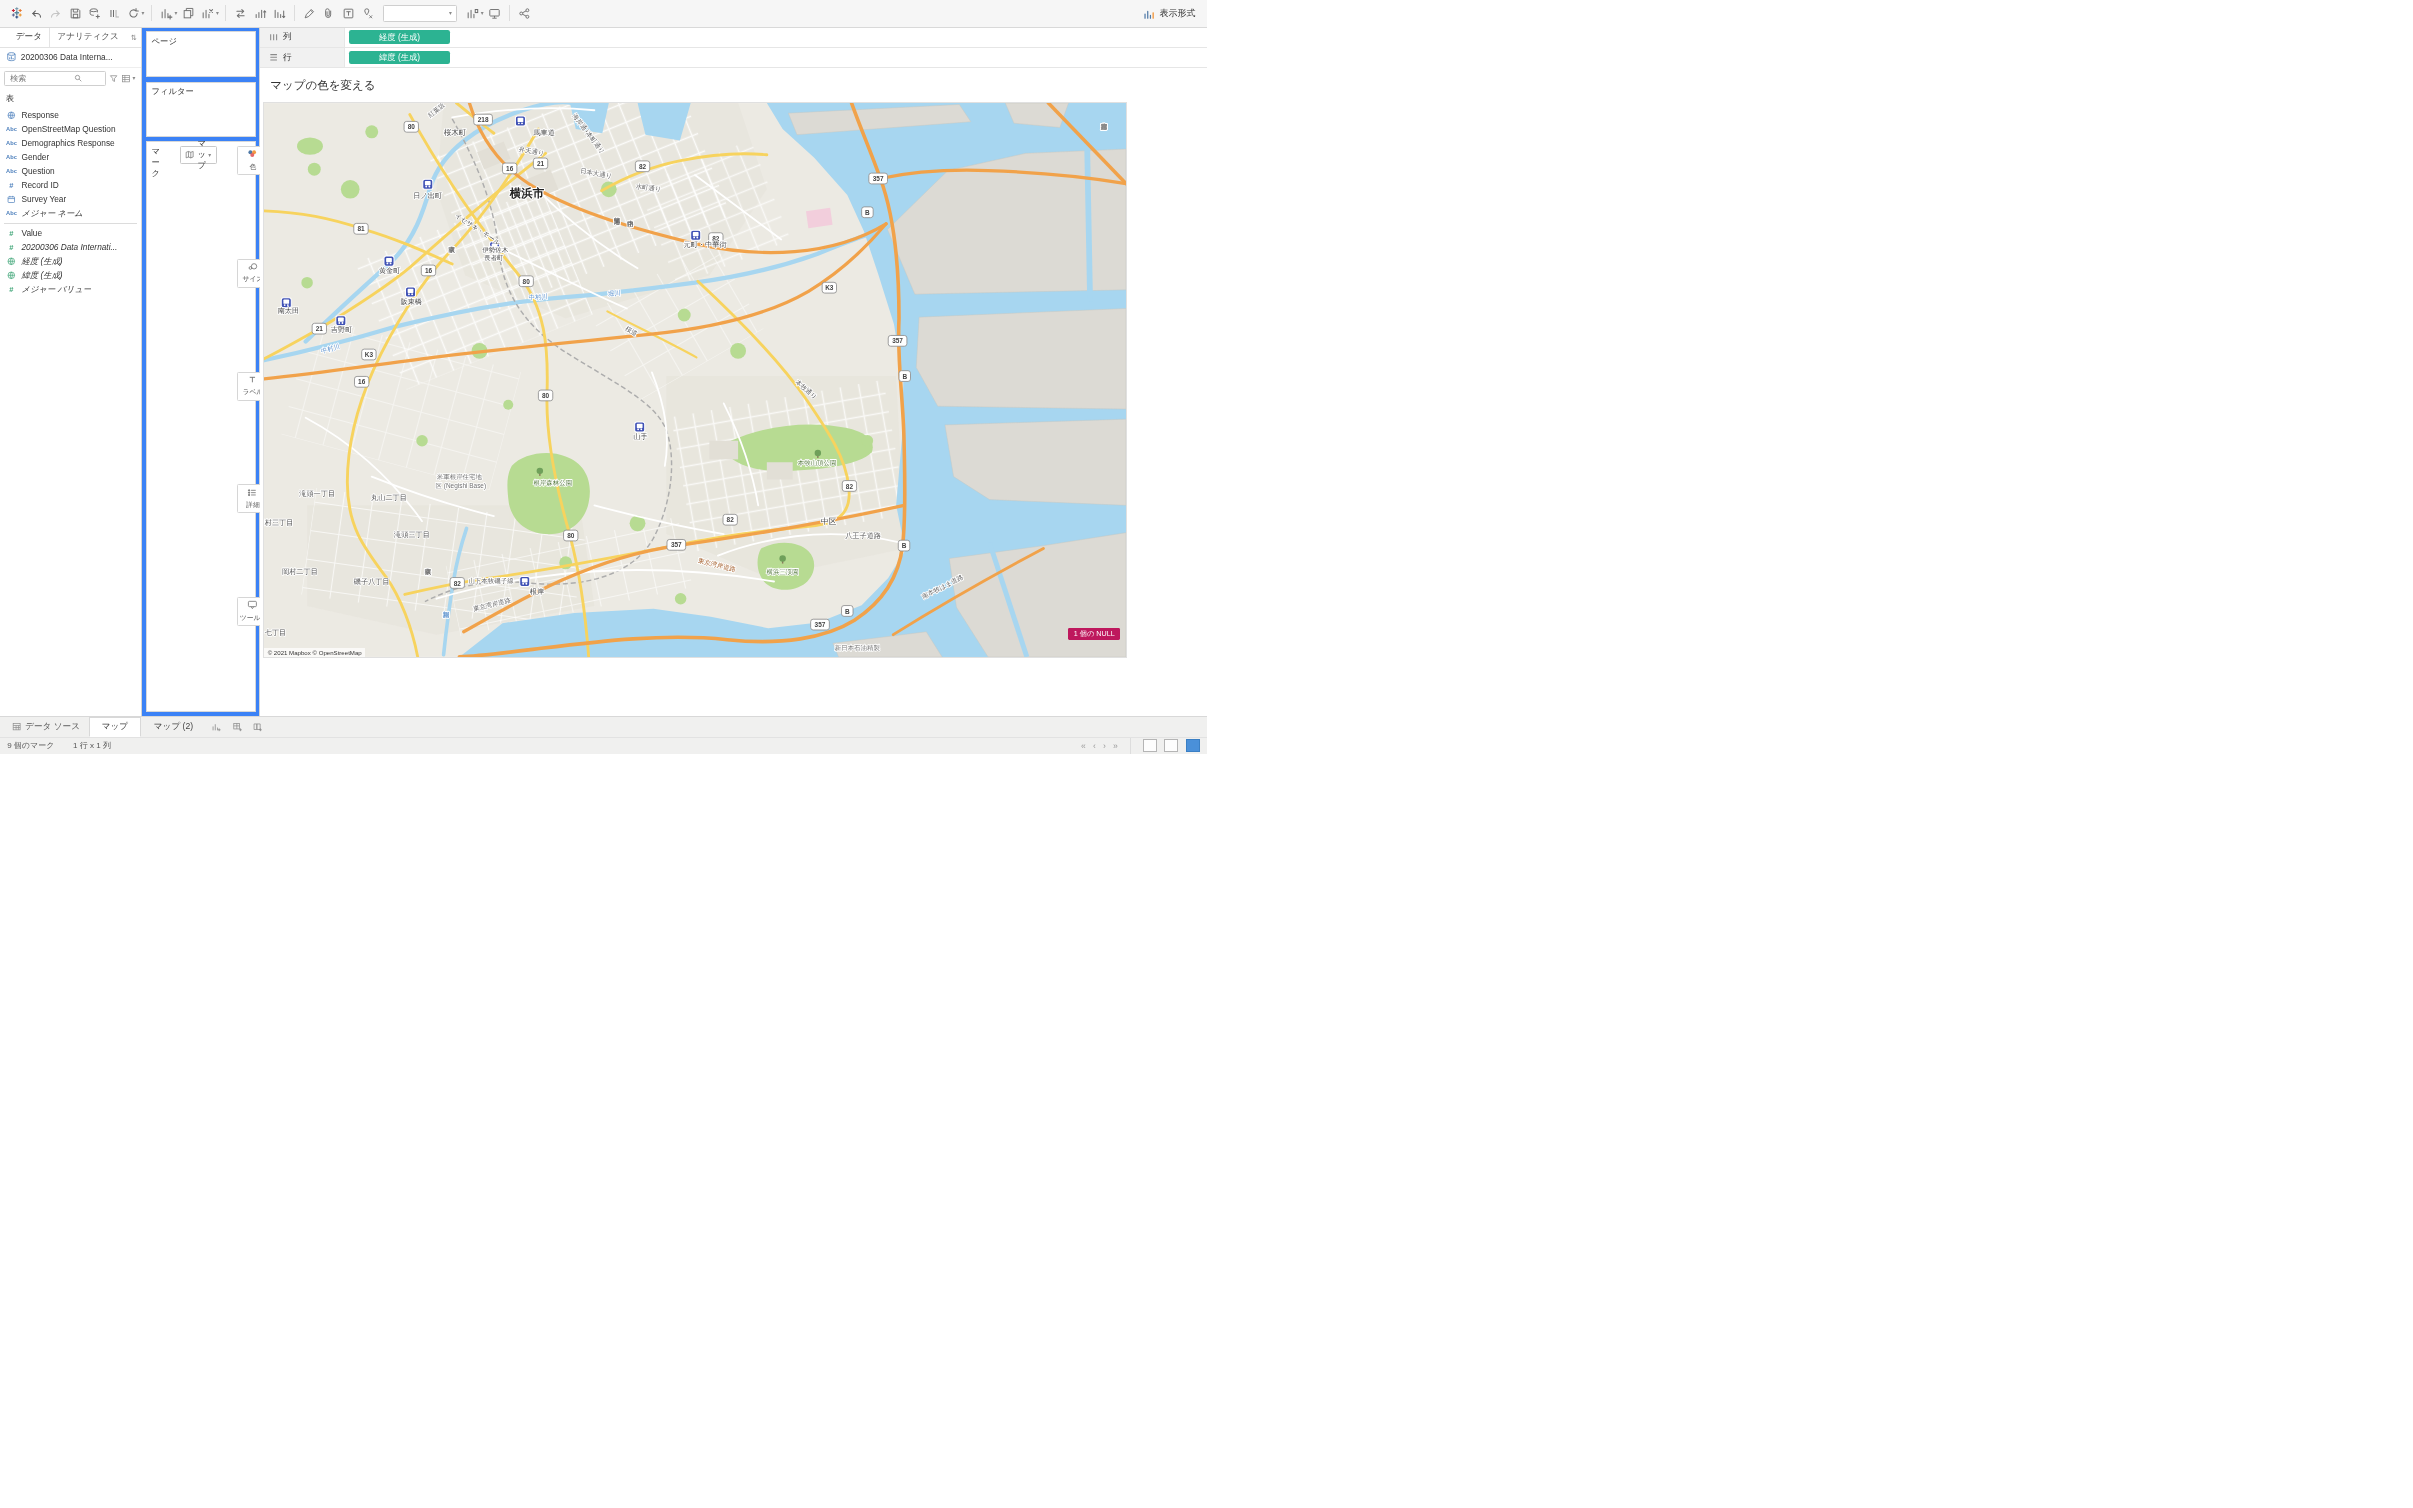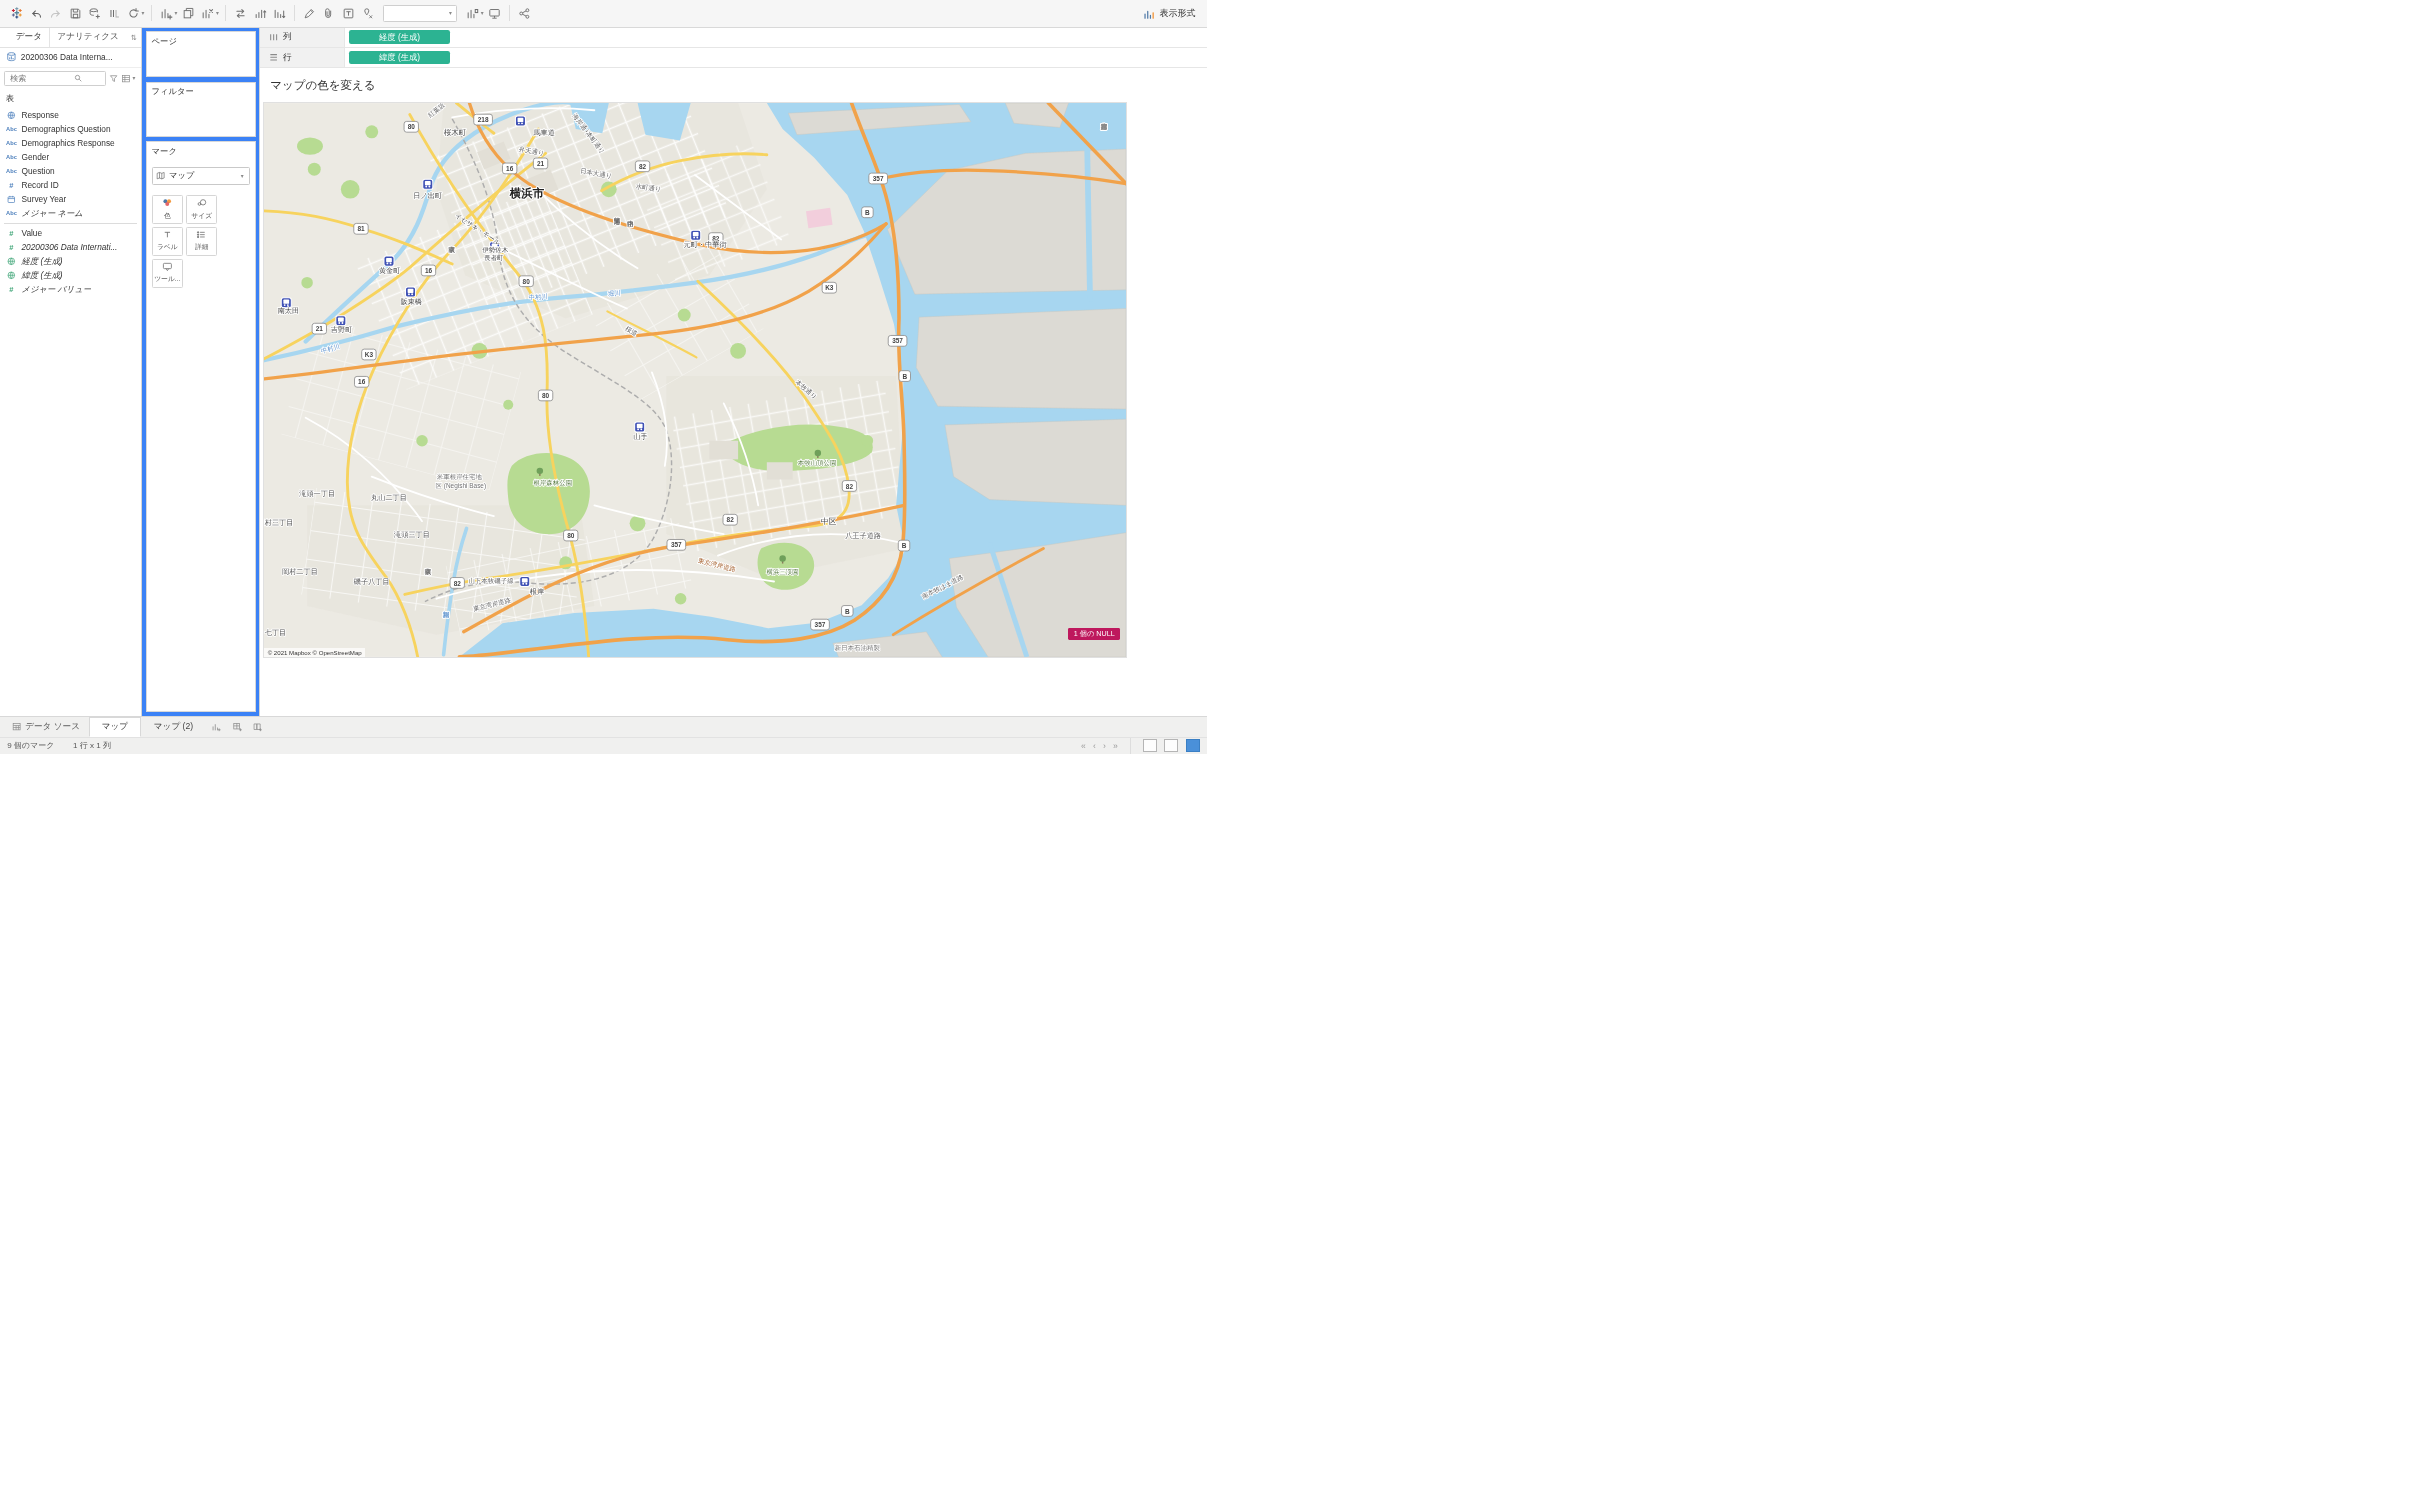--- a/index.html
+++ b/index.html
@@ -31,21 +31,21 @@
   .frow{height:14px;display:flex;align-items:center;gap:4.3px;padding:0 5.7px;cursor:default;}
   .frow .ficon{width:11.5px;display:flex;justify-content:center;align-items:center;flex:0 0 auto;}
   .frow .flabel{font-size:8.3px;color:#333;white-space:nowrap;overflow:hidden;}
   .frow .flabel.it{font-style:italic;}
   .fsep{height:0.7px;background:#dcdcdc;margin:2.9px 4.3px;}
   
   .midpane{width:110px;border-right:0.7px solid #d5d5d5;background:#3b82f6;padding:3.6px;display:flex;flex-direction:column;gap:4.3px;flex:0 0 auto;}
   .card{background:#fff;border:0.7px solid #d8d8d8;padding:3.6px 5px;font-size:8.3px;color:#333;}
   .card.pages{height:37px;}
   .card.filters{height:46px;}
-  .card.marks{flex:1;display:flex;flex-direction:column;gap:10px;}
+  .card.marks{flex:1;display:flex;gap:20px;}
   .mtypesel{height:16px;border:0.7px solid #c9c9c9;border-radius:1.4px;background:#fff;display:flex;align-items:center;gap:3.6px;padding:0 3.6px;}
   .mtypesel .mlabel{flex:1;font-size:8.3px;}
   .markbtns{display:flex;flex-wrap:wrap;gap:2.9px;}
   .mbtn{width:29.5px;height:27px;border:0.7px solid #d6d6d6;border-radius:1.4px;background:#fff;display:flex;flex-direction:column;align-items:center;justify-content:center;gap:1.4px;}
   .mbtn .mtxt{font-size:6.8px;color:#555;white-space:nowrap;}
   
   .sheetarea{flex:1;display:flex;flex-direction:column;background:#fff;min-width:0;}
   .shelfrow{height:19.4px;border-bottom:0.7px solid #e6e6e6;display:flex;align-items:center;flex:0 0 auto;}
   .shelflabel{width:75px;height:100%;background:#f1f1f1;display:flex;align-items:center;gap:5px;padding-left:8.6px;color:#333;font-size:8.6px;border-right:0.7px solid #e6e6e6;flex:0 0 auto;}
   .shelfbody{flex:1;display:flex;align-items:center;padding-left:4.3px;}
@@ -267,21 +267,21 @@
                 <circle cx="6" cy="6" r="4.6"></circle>
                 <path d="M1.4 6h9.2 M6 1.4c-2 2.6-2 6.6 0 9.2 M6 1.4c2 2.6 2 6.6 0 9.2"></path>
               </svg>
             </span>
             <span class="flabel">Response</span>
           </div>
           <div class="frow">
             <span class="ficon">
               <span style="color:#4f81bd;font-size:5.7px;font-weight:bold;">Abc</span>
             </span>
-            <span class="flabel">Demographics Question</span>
+            <span class="flabel">OpenStreetMap Question</span>
           </div>
           <div class="frow">
             <span class="ficon">
               <span style="color:#4f81bd;font-size:5.7px;font-weight:bold;">Abc</span>
             </span>
             <span class="flabel">Demographics Response</span>
           </div>
           <div class="frow">
             <span class="ficon">
               <span style="color:#4f81bd;font-size:5.7px;font-weight:bold;">Abc</span>

